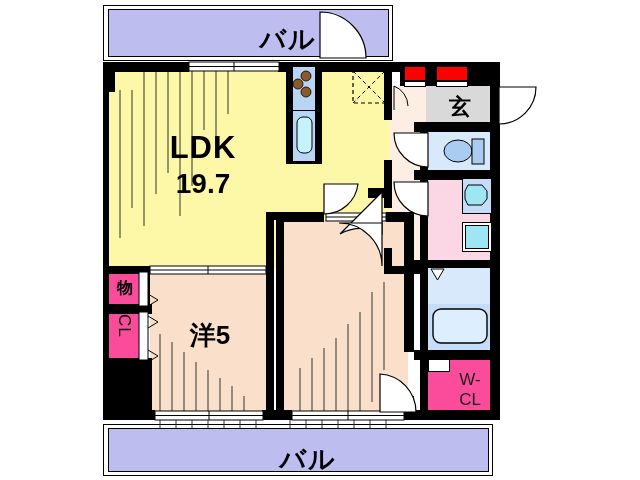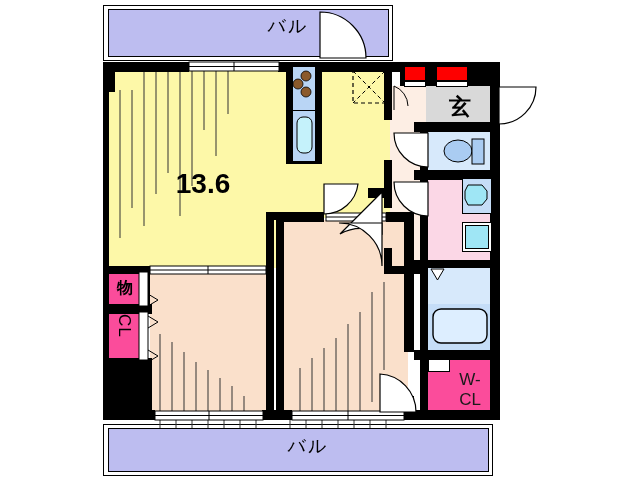--- a/index.html
+++ b/index.html
@@ -18,21 +18,21 @@
   .pinkcl{background:#fb4c9b;}
   .red{background:#fe0000;}
   .genkan{background:#d9d9d9;}
   .white{background:#ffffff;}
   .thinline{background:#000000;}
   .outline{border:1px solid #000;}
   .label{position:absolute;color:#000;white-space:nowrap;text-align:center;}
   .lbl-ldk{font-size:31px;font-weight:bold;letter-spacing:1px;}
   .lbl-num{font-size:28px;font-weight:bold;}
   .lbl-room{font-size:26px;font-weight:bold;}
-  .lbl-bal{font-size:18px;font-weight:normal;letter-spacing:2px;}
+  .lbl-bal{font-size:26px;font-weight:bold;letter-spacing:2px;margin-top:8px;}
   .lbl-small{font-size:16px;font-weight:bold;}
   .lbl-cl{font-size:17px;}
   .lbl-wcl{font-size:17px;}
   .lbl-genkan{font-size:22px;font-weight:bold;}
   svg{display:block;overflow:visible;}
 </style>
 </head>
 <body>
 
 <div id="plan">
@@ -301,15 +301,17 @@
   <div class="abs" style="left:465px;top:225px;width:24px;height:24px;background:#9fe6f5;border:1px solid #000;"></div>
 
   <svg class="abs" style="left:430px;top:268px;width:16px;height:14px;">
     <path d="M1,1 L14,1 L7.5,12 Z" fill="#ffffff" stroke="#000" stroke-width="1"></path>
   </svg>
 
   <svg class="abs" style="left:432px;top:308px;width:56px;height:38px;">
     <rect x="1" y="1" width="54" height="34" rx="8" fill="#ddeeff" stroke="#000" stroke-width="1.4"></rect>
   </svg>
 
-  <div class="label lbl-num" style="left:148px;top:168px;width:110px;">13.6</div>
+  <div class="label lbl-ldk" style="left:148px;top:130px;width:110px;">LDK</div>
+  <div class="label lbl-num" style="left:148px;top:168px;width:110px;">19.7</div>
+  <div class="label lbl-room" style="left:160px;top:318px;width:100px;">洋5</div>
 
 </div>
 
 </body></html>

